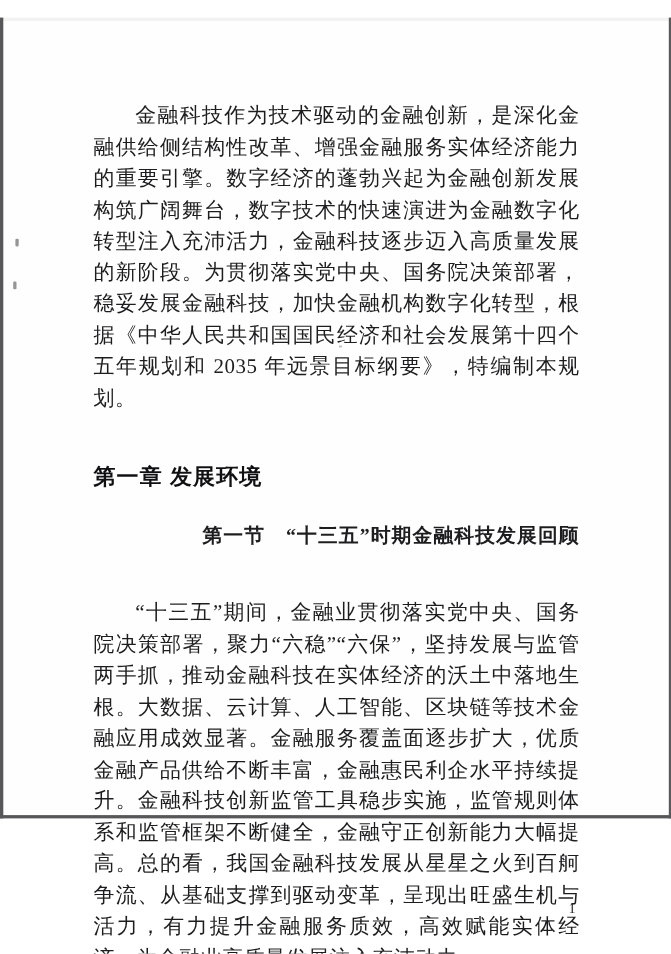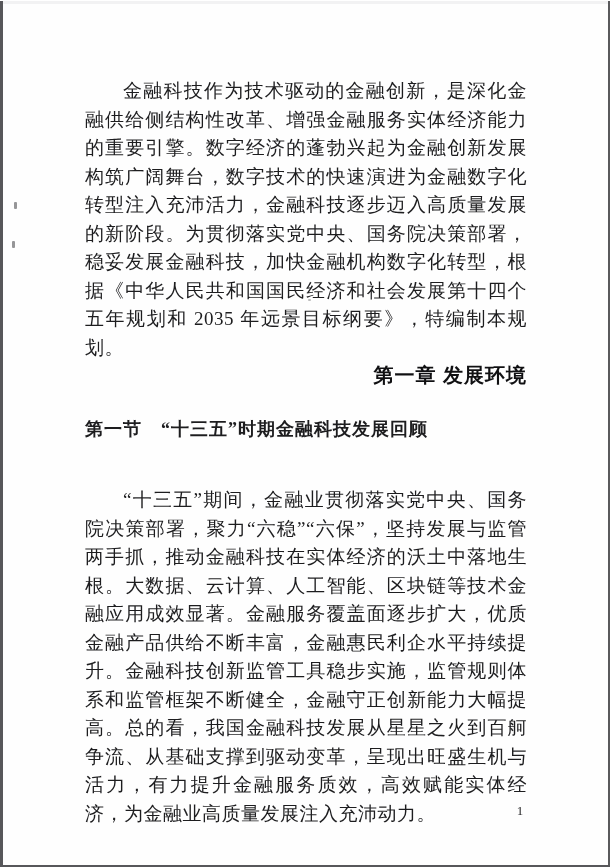--- a/index.html
+++ b/index.html
@@ -6,23 +6,23 @@
   html, body { background: #ffffff; }
   body {
     width: 610px;
     height: 867px;
     position: relative;
     overflow: hidden;
     font-family: "Liberation Serif", serif;
   }
   .scan-page {
     position: absolute;
-    left: 0; top: 1px;
+    left: 0; top: 16px;
     width: 610px;
-    height: 867px;
+    height: 728px;
     background: #fefefe;
   }
   
   .edge-left {
     position: absolute; left: 0; top: 0;
     width: 3px; height: 100%;
     background: #57575a;
   }
   .edge-right {
     position: absolute; right: 0; top: 0;
@@ -59,30 +59,31 @@
     font-size: 19px;
     line-height: 28.5px;
     color: #1d1d1f;
     text-align: justify;
     text-justify: inter-ideograph;
     word-break: break-all;
     text-indent: 2em;
     letter-spacing: 0.5px;
   }
   .chapter-heading {
-    text-align: right;
+    margin-top: 43px;
+    text-align: left;
     font-family: "Liberation Sans", sans-serif;
     font-weight: bold;
     font-size: 20px;
     letter-spacing: 1px;
     color: #101012;
   }
   .section-heading {
     margin-top: 28px;
-    text-align: left;
+    text-align: right;
     font-family: "Liberation Serif", serif;
     font-weight: 600;
     font-size: 18px;
     letter-spacing: 1px;
     color: #1d1d1f;
   }
   .para-2 {
     margin-top: 45px;
   }
   .page-number {

